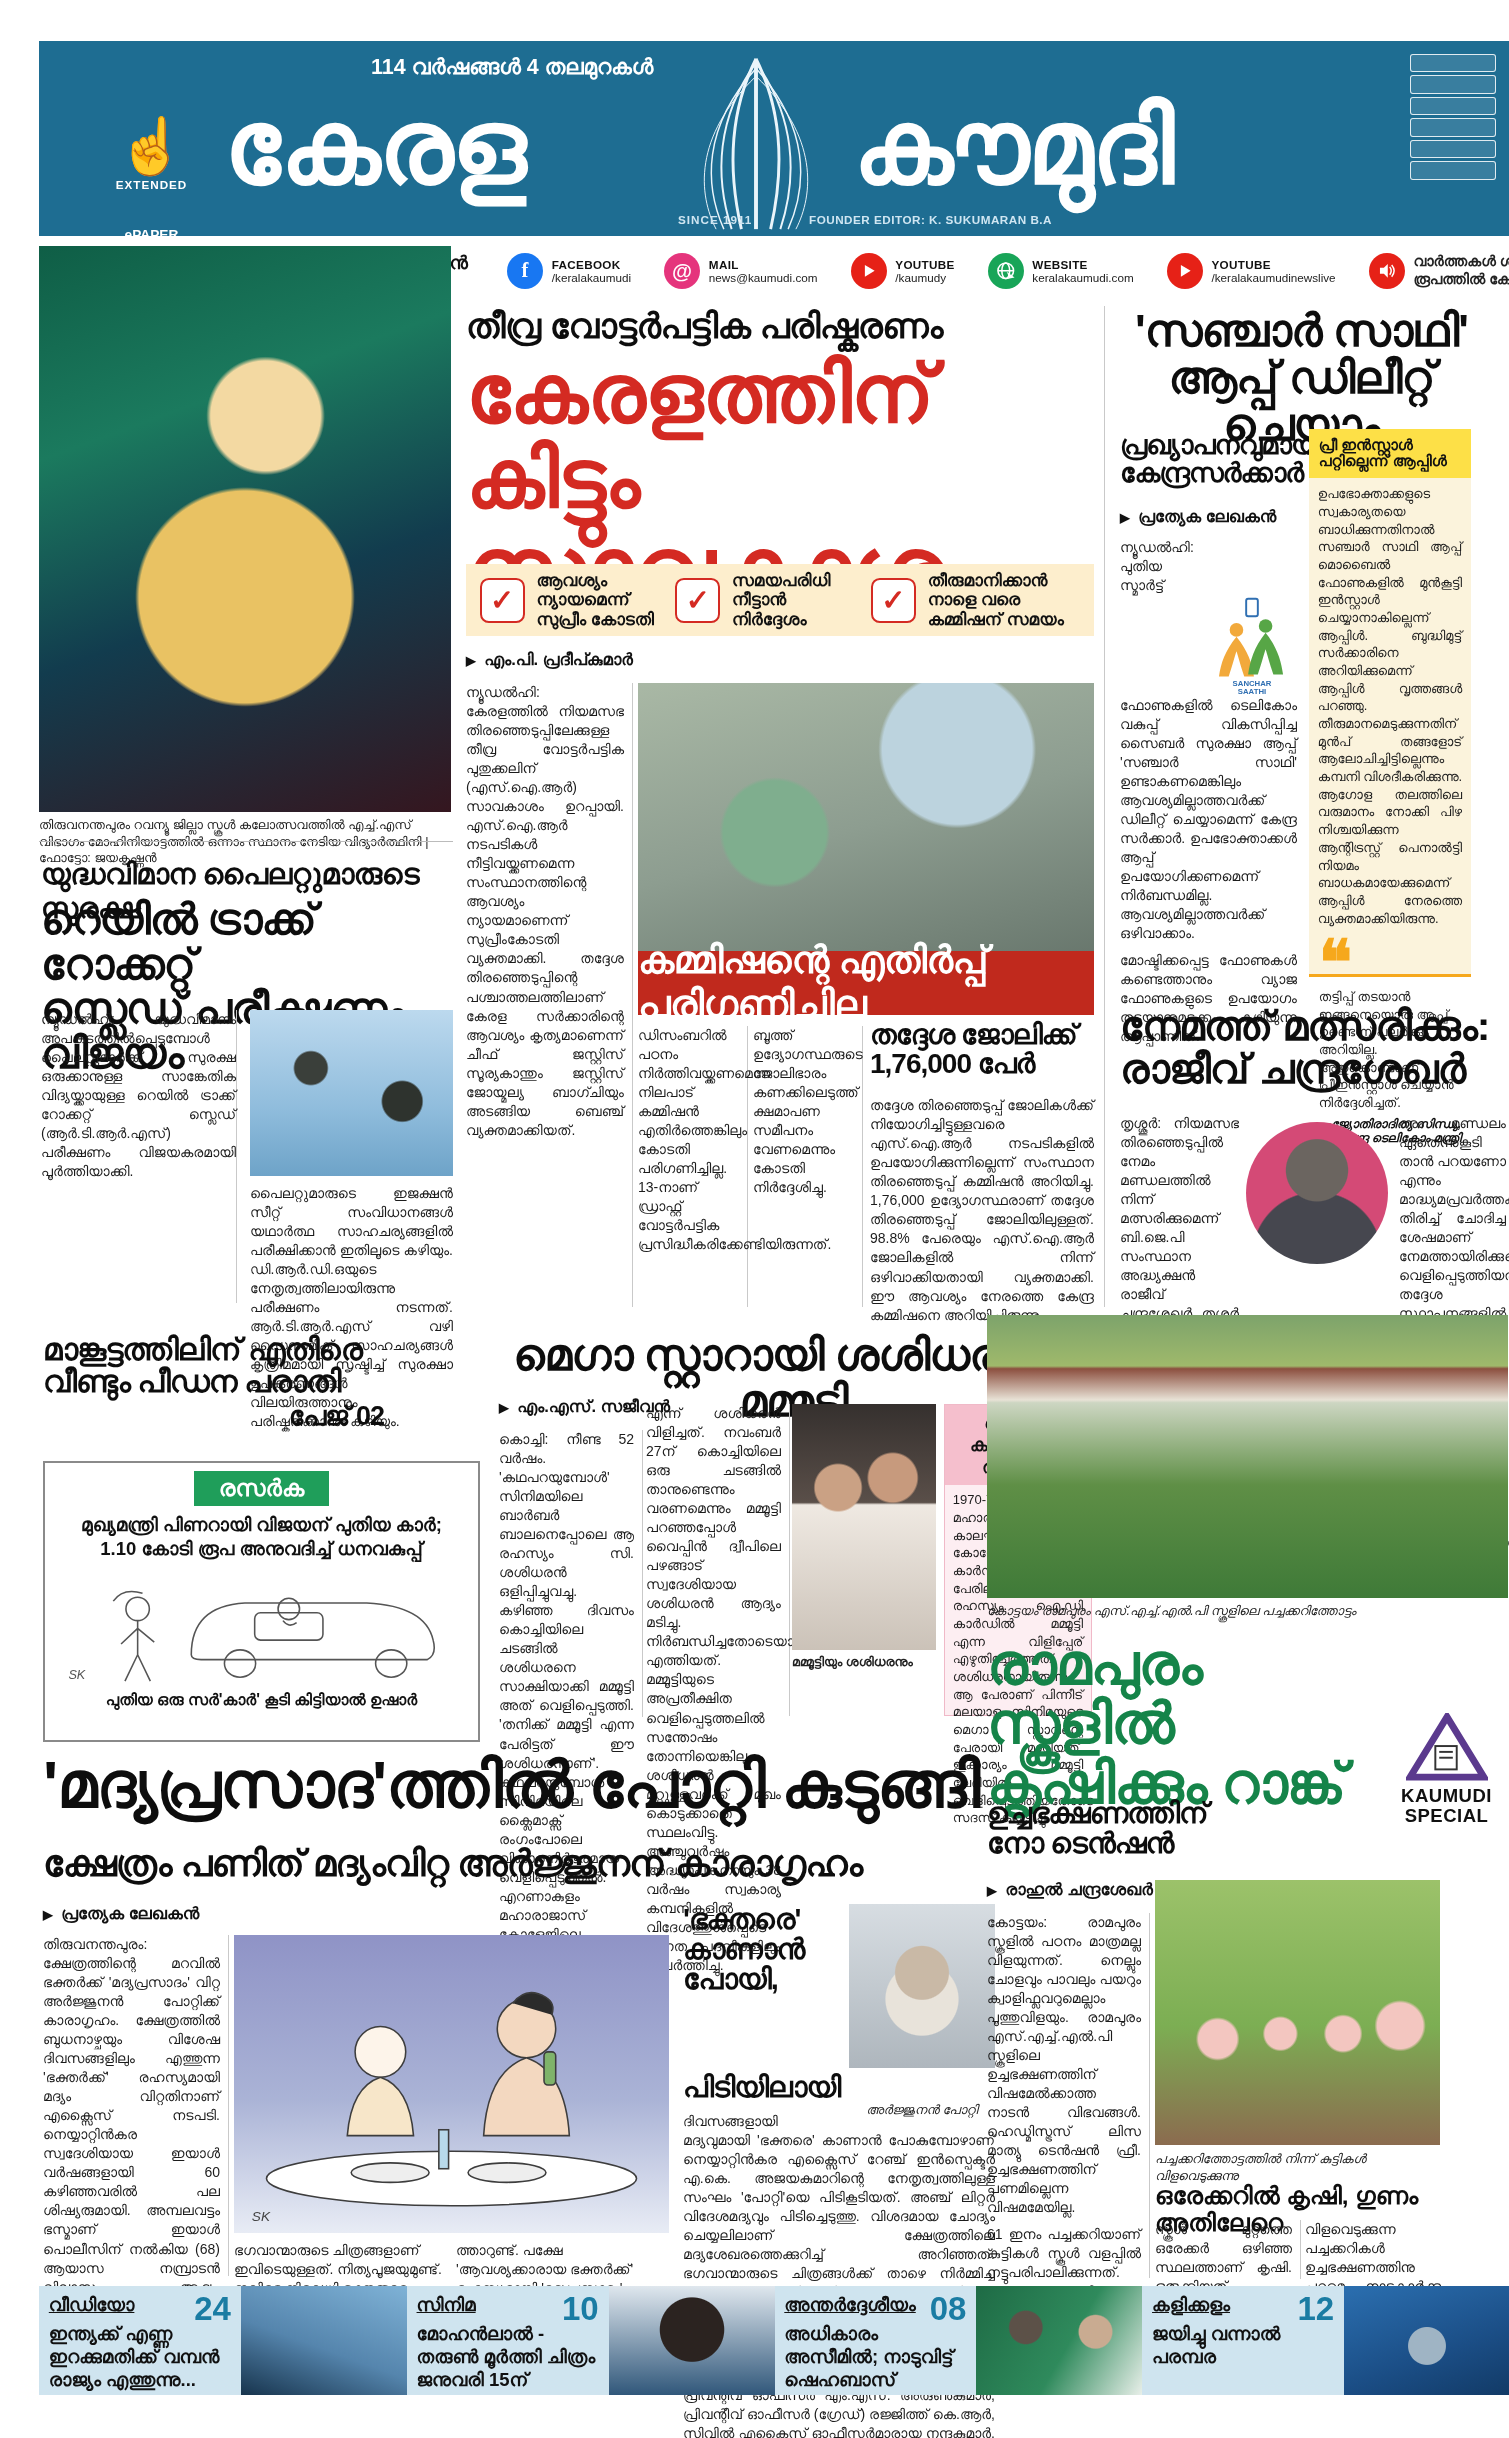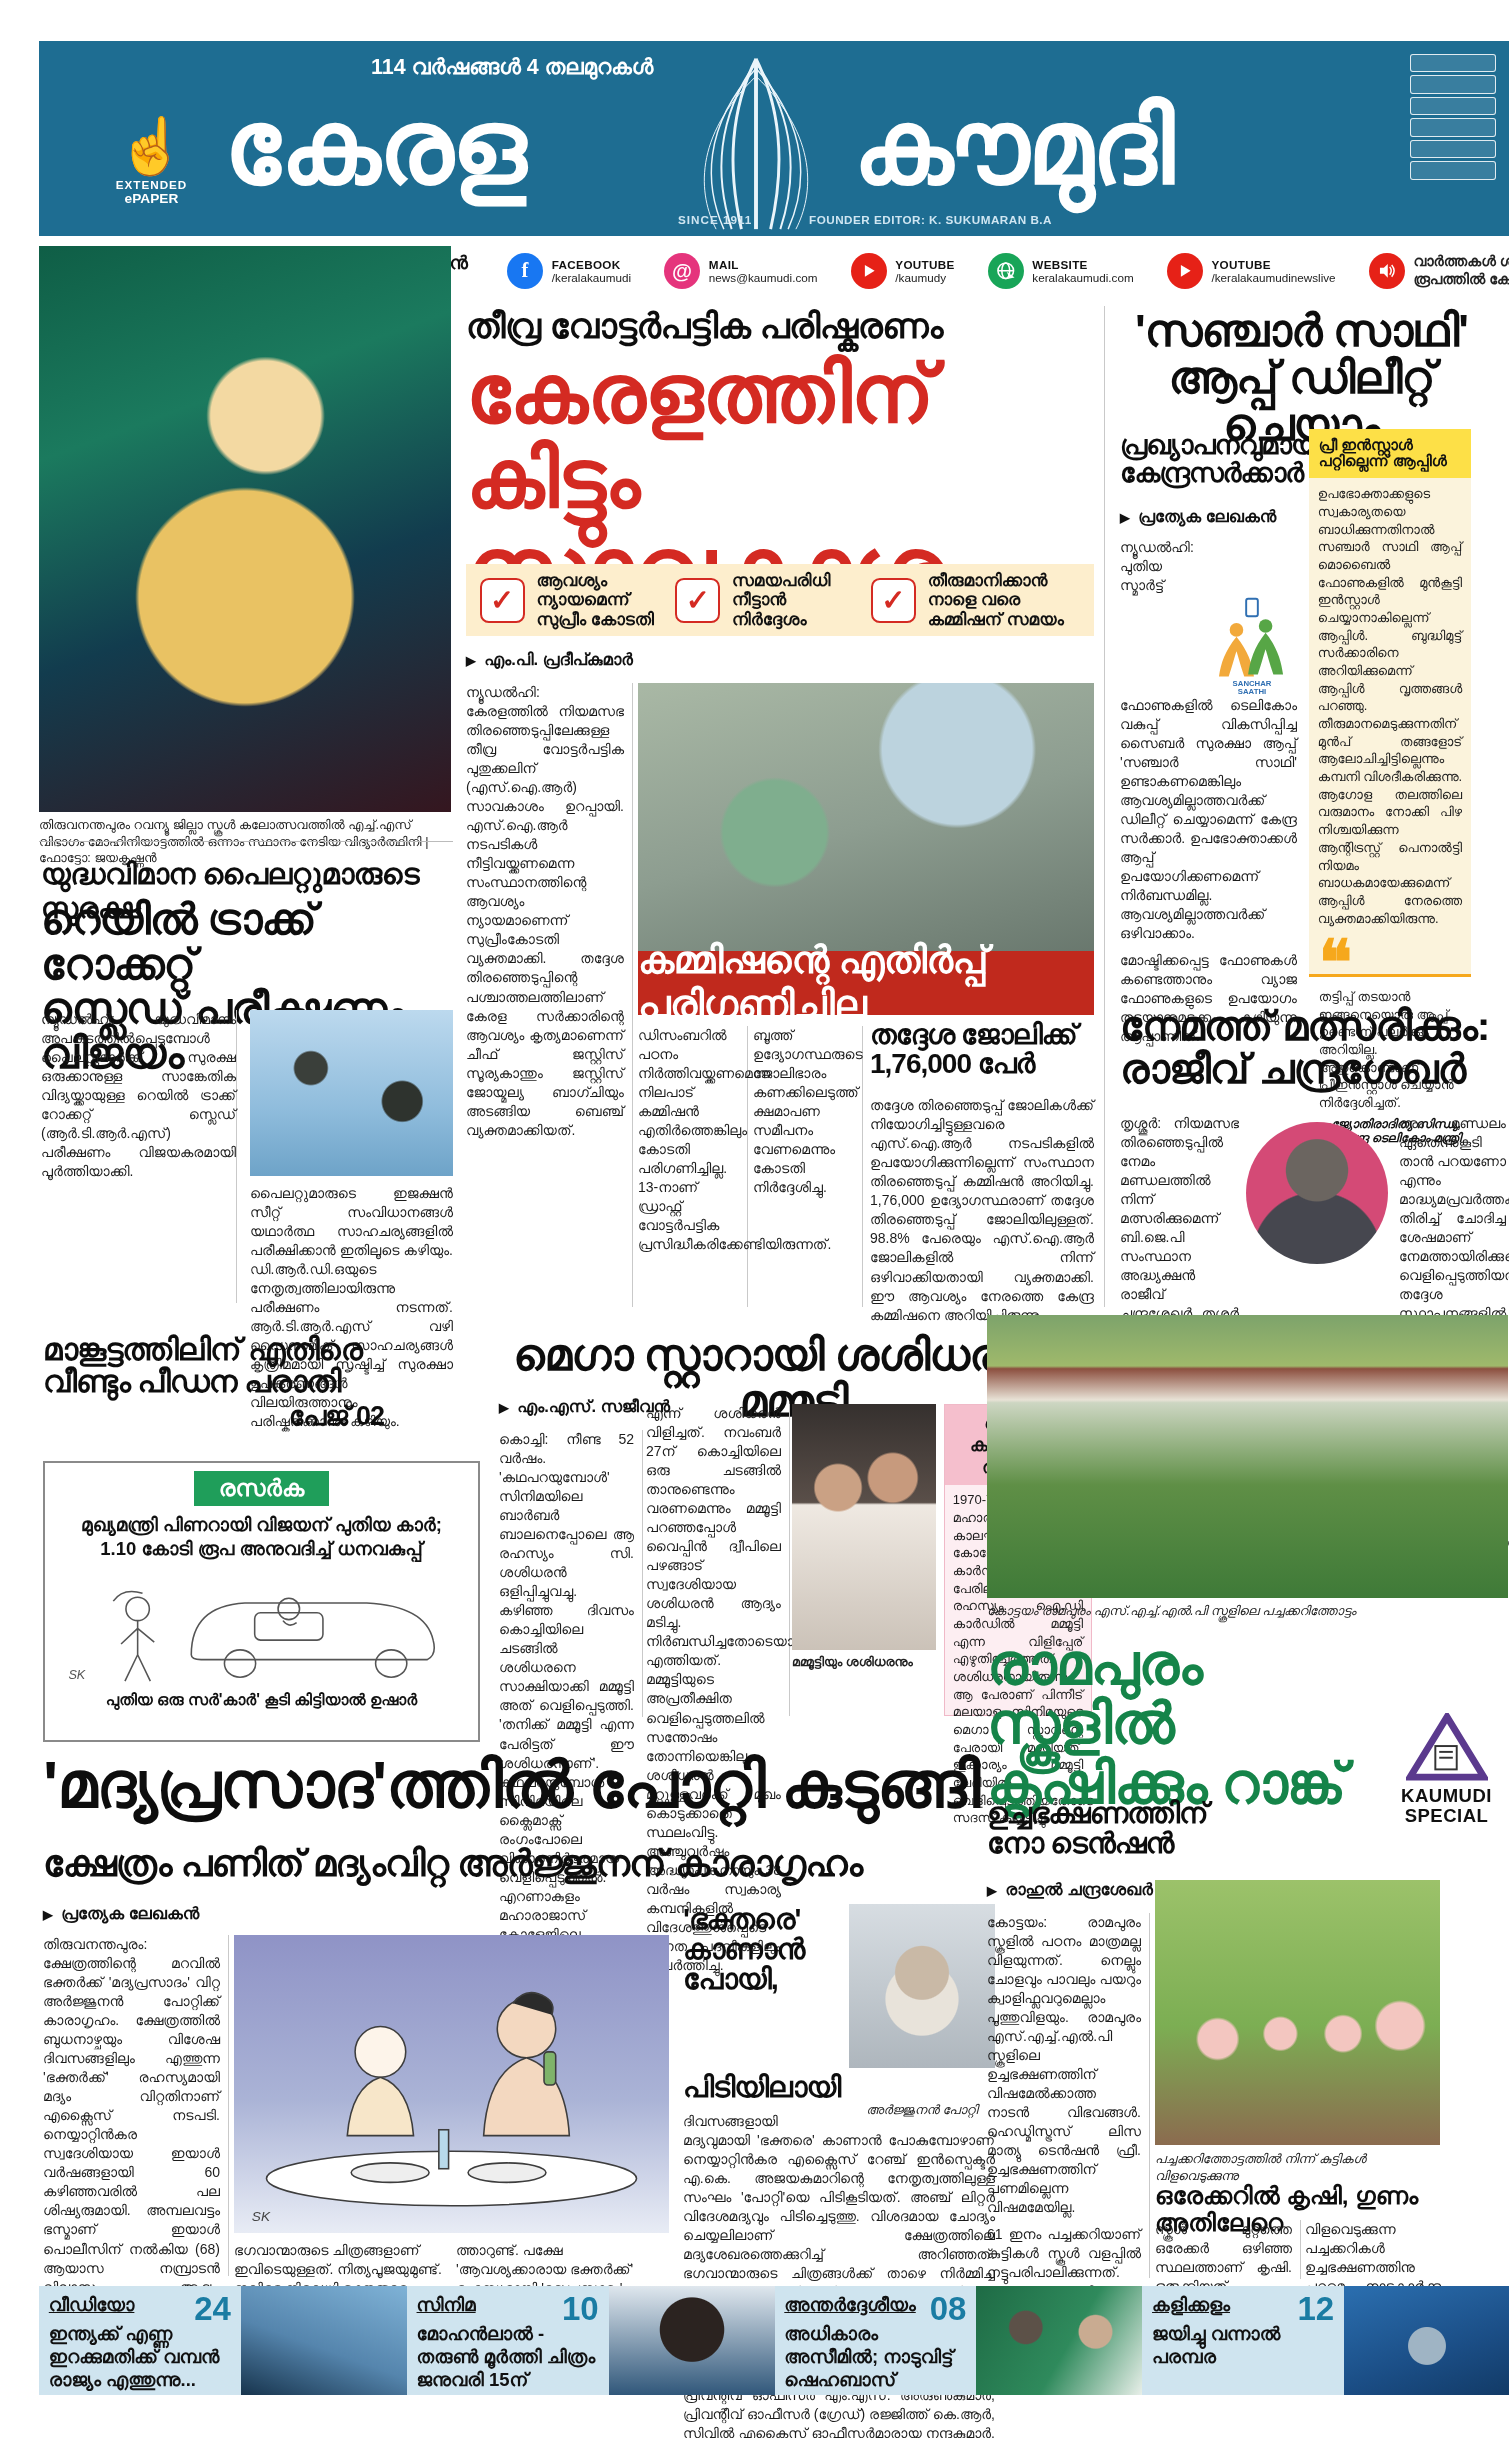--- a/index.html
+++ b/index.html
@@ -46,21 +46,21 @@
 </head>
 <body>
 
 <div id="page">
 
   <div class="abs" style="left:39px;top:41px;width:1471px;height:195px;background:#1e6d92;">
 
     <div class="abs" style="left:59px;top:78px;width:107px;text-align:center;color:#fff;">
       <div style="font-size:55px;line-height:1;">☝</div>
       <div style="font-size:11.7px;font-weight:700;letter-spacing:1px;margin-top:3.9px;">EXTENDED</div>
-      <div style="font-size:13.7px;font-weight:800;">ePAPER</div>
+      <div style="font-size:13.7px;font-weight:800;margin-top:36px;">ePAPER</div>
     </div>
 
     <div class="abs" style="left:332px;top:13.7px;width:390px;color:#fff;font-size:21.5px;font-weight:600;">114 വർഷങ്ങൾ 4 തലമുറകൾ</div>
 
     <div class="abs" style="left:185px;top:43px;width:458px;color:#fff;font-size:105px;font-weight:800;letter-spacing:-2px;line-height:1.2;">കേരള</div>
 
     <svg class="abs" style="left:634px;top:7.8px;" width="166" height="185" viewBox="0 0 170 190">
       <g stroke="#eaf5fb" fill="none" stroke-width="3">
         <path d="M85 10 C 60 60, 55 120, 70 185"></path>
         <path d="M85 10 C 110 60, 115 120, 100 185"></path>

